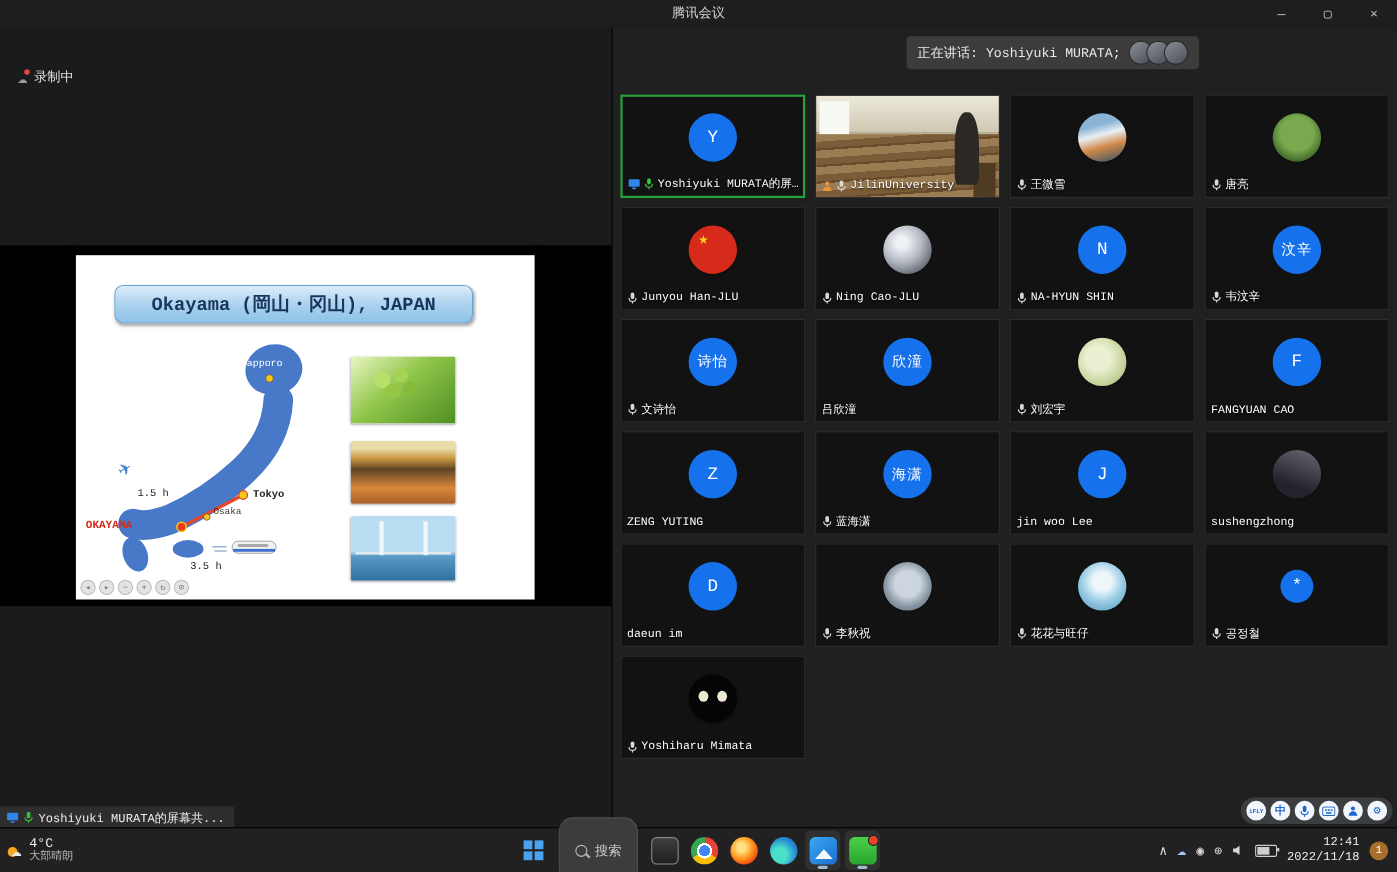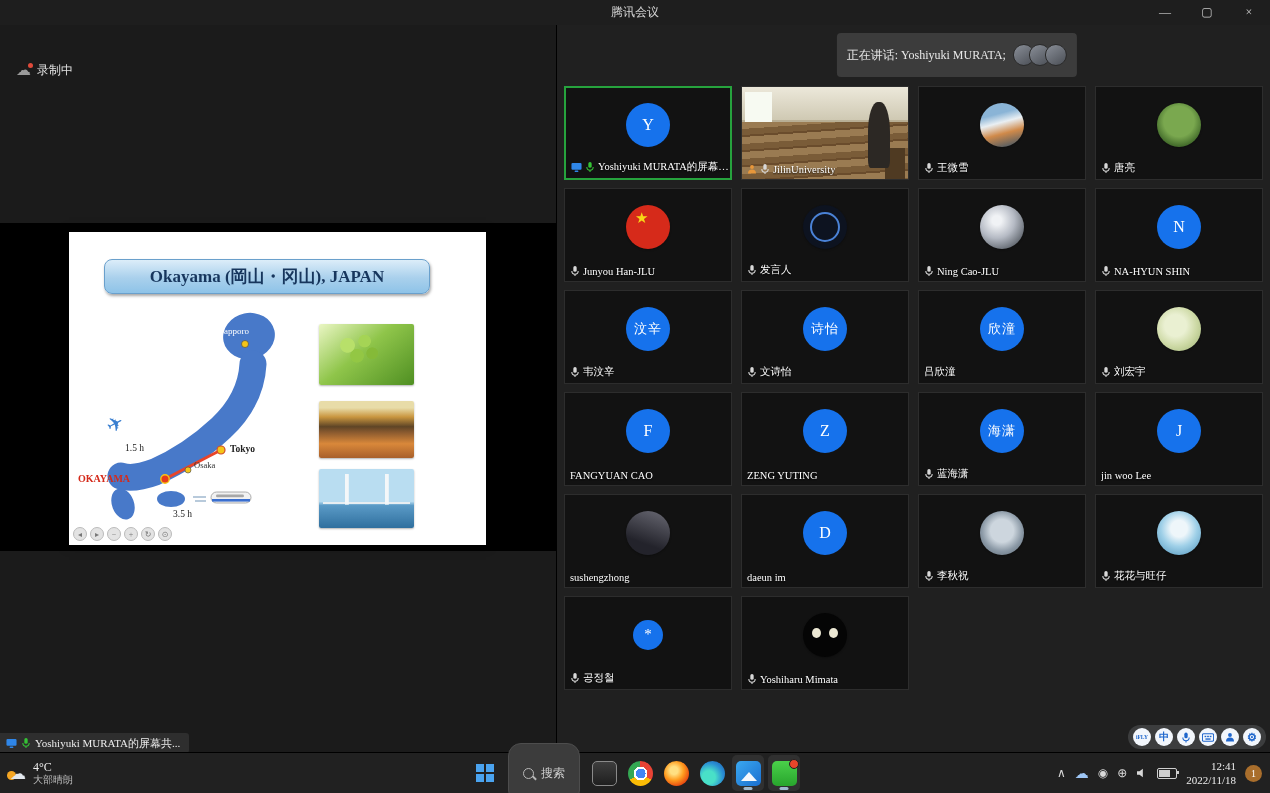--- a/index.html
+++ b/index.html
@@ -1,17 +1,17 @@
 <!DOCTYPE html>
 <html><head>
 <meta charset="utf-8">
 <style>
   html,body{margin:0;padding:0;background:#000;}
   .screen{position:relative;width:1270px;height:793px;background:#141414;overflow:hidden;
-          font-family:Liberation Serif, serif;-webkit-font-smoothing:antialiased;}
+          font-family:Liberation Mono, monospace;-webkit-font-smoothing:antialiased;}
 
   
   .titlebar{position:absolute;left:0;top:0;right:0;height:25px;background:#1e1e1e;z-index:30;}
   .titlebar .title{position:absolute;left:50%;top:0;transform:translateX(-50%);line-height:25px;
                    color:#d6d6d6;font-size:12px;}
   .win-controls{position:absolute;right:0;top:0;height:25px;display:flex;}
   .win-btn{width:42px;height:25px;display:flex;align-items:center;justify-content:center;
            color:#c8c8c8;font-size:12px;cursor:default;}
 
   
@@ -55,21 +55,21 @@
   .slide-nav{position:absolute;left:4px;bottom:4px;display:flex;gap:3px;}
   .nav-dot{width:12px;height:12px;border-radius:50%;background:#e3e3e3;border:1px solid #bbb;
            color:#777;font-size:8px;display:flex;align-items:center;justify-content:center;}
 
   .share-owner{position:absolute;left:0;top:708px;height:20px;background:#2e2e2e;border-radius:0 3px 3px 0;
        display:flex;align-items:center;gap:4px;padding:0 9px 0 6px;color:#ececec;font-size:11px;}
 
   
   .participants-pane{position:absolute;left:556px;top:25px;width:714px;height:728px;
        background:#202020;border-left:1px solid #000;}
-  .banner{position:absolute;left:56%;transform:translateX(-50%);top:8px;height:44px;background:#3c3c3c;
+  .banner{position:absolute;left:56%;transform:translateX(-50%);top:8px;height:30px;background:#3c3c3c;
        border-radius:4px;display:flex;align-items:center;gap:7px;padding:0 10px;color:#e9e9e9;font-size:12px;}
   .banner-avatars{display:flex;}
   .banner-av{width:20px;height:20px;border-radius:50%;margin-left:-6px;border:1px solid #2a2a2a;
        background:linear-gradient(145deg,#8a8f98,#4a4e55);}
   .banner-av:first-child{margin-left:0;}
 
   .grid{position:absolute;left:7px;top:61px;display:grid;grid-template-columns:repeat(4,168px);
         grid-auto-rows:94px;gap:8px 9px;}
   .tile{position:relative;background:#121212;border:1px solid #2d2d2d;box-sizing:border-box;overflow:hidden;}
   .tile.active{border:2px solid #26a33d;}
@@ -338,33 +338,20 @@
               <svg width="10" height="12" viewBox="0 0 12 13">
                 <rect x="4" y="0.5" width="4" height="7" rx="2" fill="#d8d8d8"></rect>
                 <path d="M2.2 6.5a3.8 3.8 0 0 0 7.6 0" fill="none" stroke="#d8d8d8" stroke-width="1.3"></path>
                 <line x1="6" y1="10.3" x2="6" y2="12.5" stroke="#d8d8d8" stroke-width="1.3"></line>
               </svg>
             </span>
             <span class="tile-name">Junyou Han-JLU</span>
           </div>
         </div>
         <div class="tile">
-          <div class="avatar photo ph-seal"></div>
-          <div class="tile-label">
-            <span class="lab-icon">
-              <svg width="10" height="12" viewBox="0 0 12 13">
-                <rect x="4" y="0.5" width="4" height="7" rx="2" fill="#d8d8d8"></rect>
-                <path d="M2.2 6.5a3.8 3.8 0 0 0 7.6 0" fill="none" stroke="#d8d8d8" stroke-width="1.3"></path>
-                <line x1="6" y1="10.3" x2="6" y2="12.5" stroke="#d8d8d8" stroke-width="1.3"></line>
-              </svg>
-            </span>
-            <span class="tile-name">发言人</span>
-          </div>
-        </div>
-        <div class="tile">
           <div class="avatar photo ph-moon"></div>
           <div class="tile-label">
             <span class="lab-icon">
               <svg width="10" height="12" viewBox="0 0 12 13">
                 <rect x="4" y="0.5" width="4" height="7" rx="2" fill="#d8d8d8"></rect>
                 <path d="M2.2 6.5a3.8 3.8 0 0 0 7.6 0" fill="none" stroke="#d8d8d8" stroke-width="1.3"></path>
                 <line x1="6" y1="10.3" x2="6" y2="12.5" stroke="#d8d8d8" stroke-width="1.3"></line>
               </svg>
             </span>
             <span class="tile-name">Ning Cao-JLU</span>

